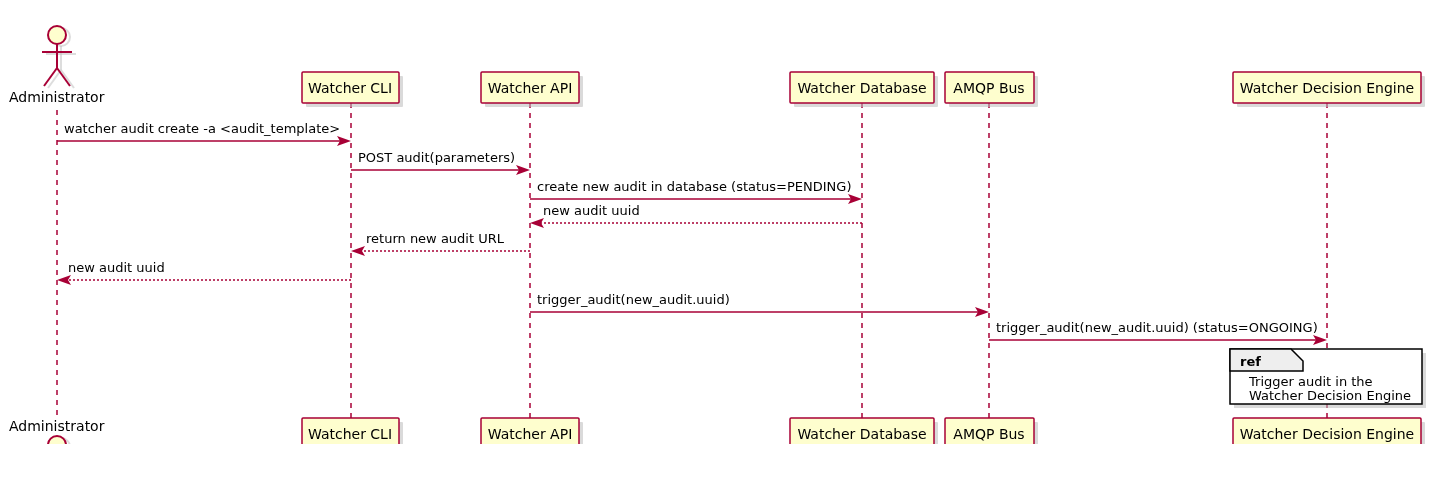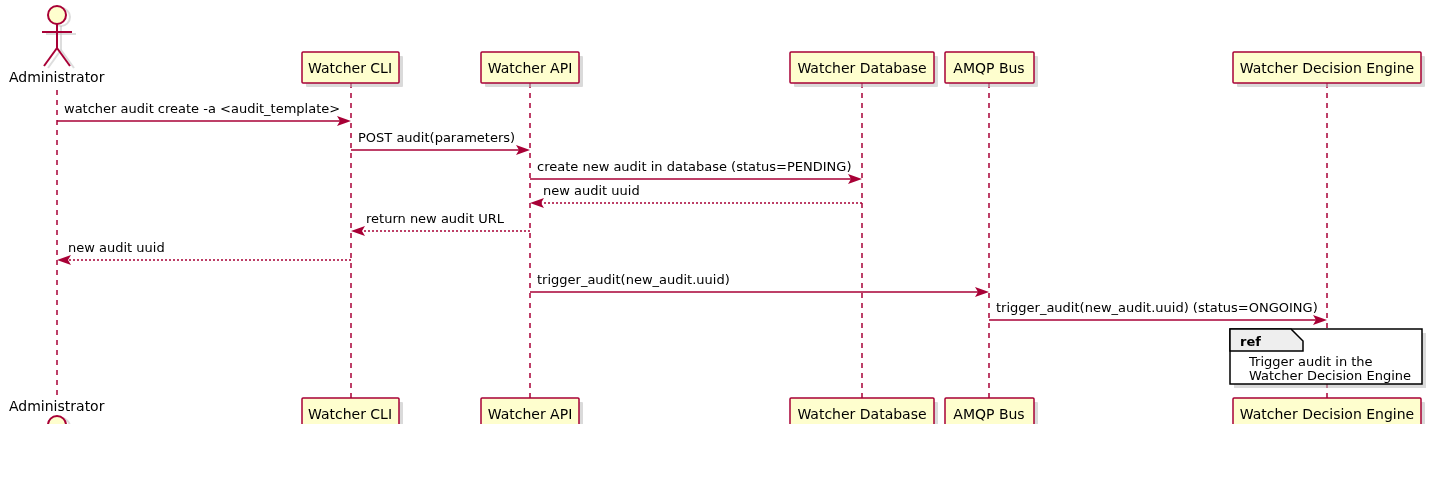--- a/index.html
+++ b/index.html
@@ -9,20 +9,21 @@
   }
   body {
     font-family: "DejaVu Sans", sans-serif;
   }
   #diagram-root {
     position: relative;
     width: 1434px;
     height: 424px;
     background: #FFFFFF;
     overflow: hidden;
+    margin-top: 20px;
   }
   svg.diagram-canvas {
     position: absolute;
     left: 0;
     top: 0;
     width: 1434px;
     height: 486px;
   }
   .participant-label,
   .actor-label,

